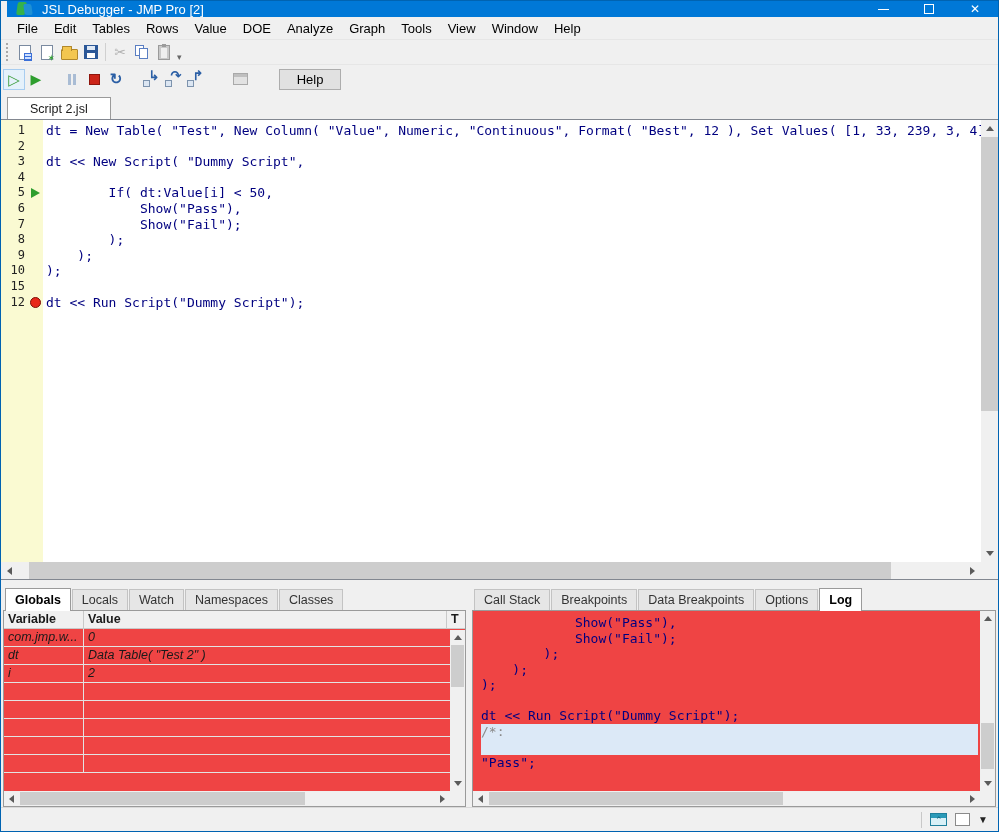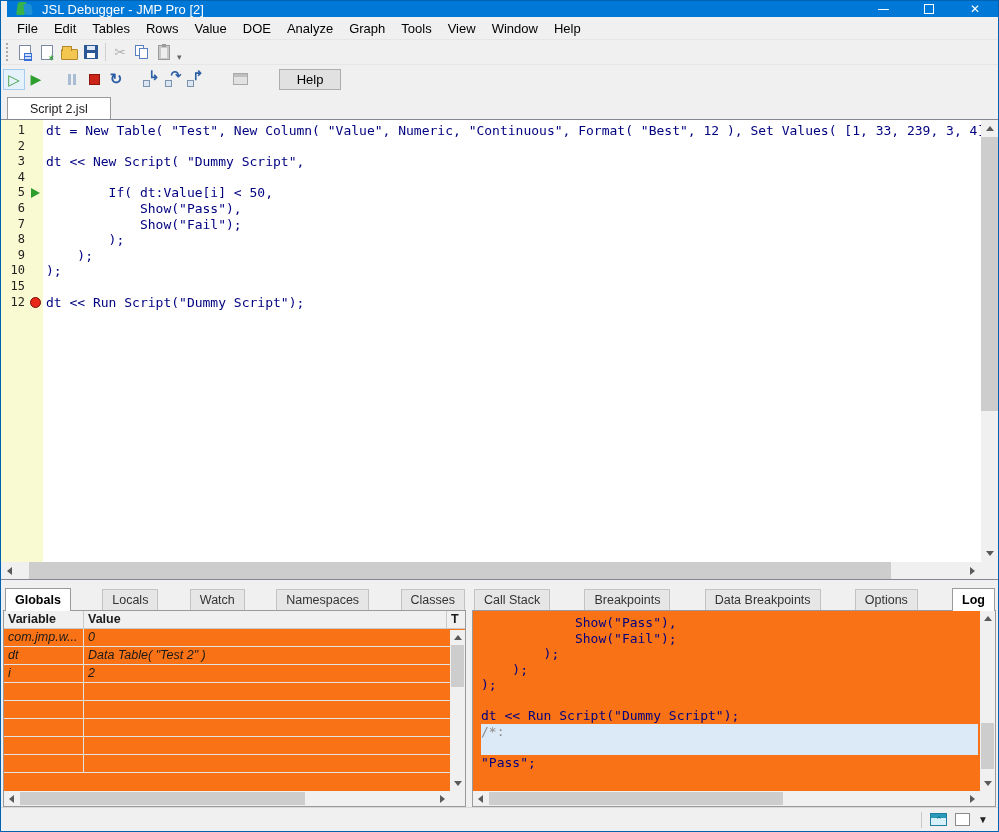--- a/index.html
+++ b/index.html
@@ -91,25 +91,25 @@
 
   
   .h-splitter { height:6px; background:#f0f0f0; flex:0 0 auto; }
   .v-splitter { width:6px; background:#f0f0f0; flex:0 0 auto; }
 
   
   .bottom { height:221px; display:flex; flex:0 0 auto; padding:0 2px; background:#f0f0f0; }
   .panel { display:flex; flex-direction:column; min-width:0; }
   .panel-left { width:463px; flex:0 0 auto; }
   .panel-right { flex:1 1 auto; }
-  .ptabs { height:24px; display:flex; align-items:flex-end; padding-left:2px; z-index:2; position:relative;justify-content:space-between; }
+  .ptabs { height:24px; display:flex; align-items:flex-end; padding-left:2px; z-index:2; position:relative; }
   .ptab { height:21px; padding:0 9px; display:flex; align-items:center; font-size:12.5px; color:#333;
           background:#e6e6e6; border:1px solid #c3c3c3; border-bottom:none; margin-right:1px; }
   .ptab.active { background:#fff; border-color:#9a9a9a; color:#000; font-weight:bold; height:23px; margin-bottom:-1px; }
-  .pbody { flex:1 1 auto; background:#f97316; border:1px solid #9a9a9a; position:relative; overflow:hidden; min-height:0; }
+  .pbody { flex:1 1 auto; background:#ef4444; border:1px solid #9a9a9a; position:relative; overflow:hidden; min-height:0; }
 
   
   .grid-header { display:flex; height:18px; background:#f0f0f0; border-bottom:1px solid #c9c9c9; font-weight:bold; font-size:12.5px; }
   .gh-cell { padding:1px 4px; border-right:1px solid #c9c9c9; overflow:hidden; white-space:nowrap; }
   .gh-var { width:80px; flex:0 0 auto; }
   .gh-val { width:363px; flex:0 0 auto; }
   .gh-type { flex:1 1 auto; border-right:none; }
   .vrow { display:flex; height:18px; border-bottom:1px solid #e3e3e3; font-size:12.5px; }
   .vc { padding:1px 4px; overflow:hidden; white-space:nowrap;font-style:italic; }
   .vc-var { width:80px; flex:0 0 auto; border-right:1px solid #e3e3e3; }

